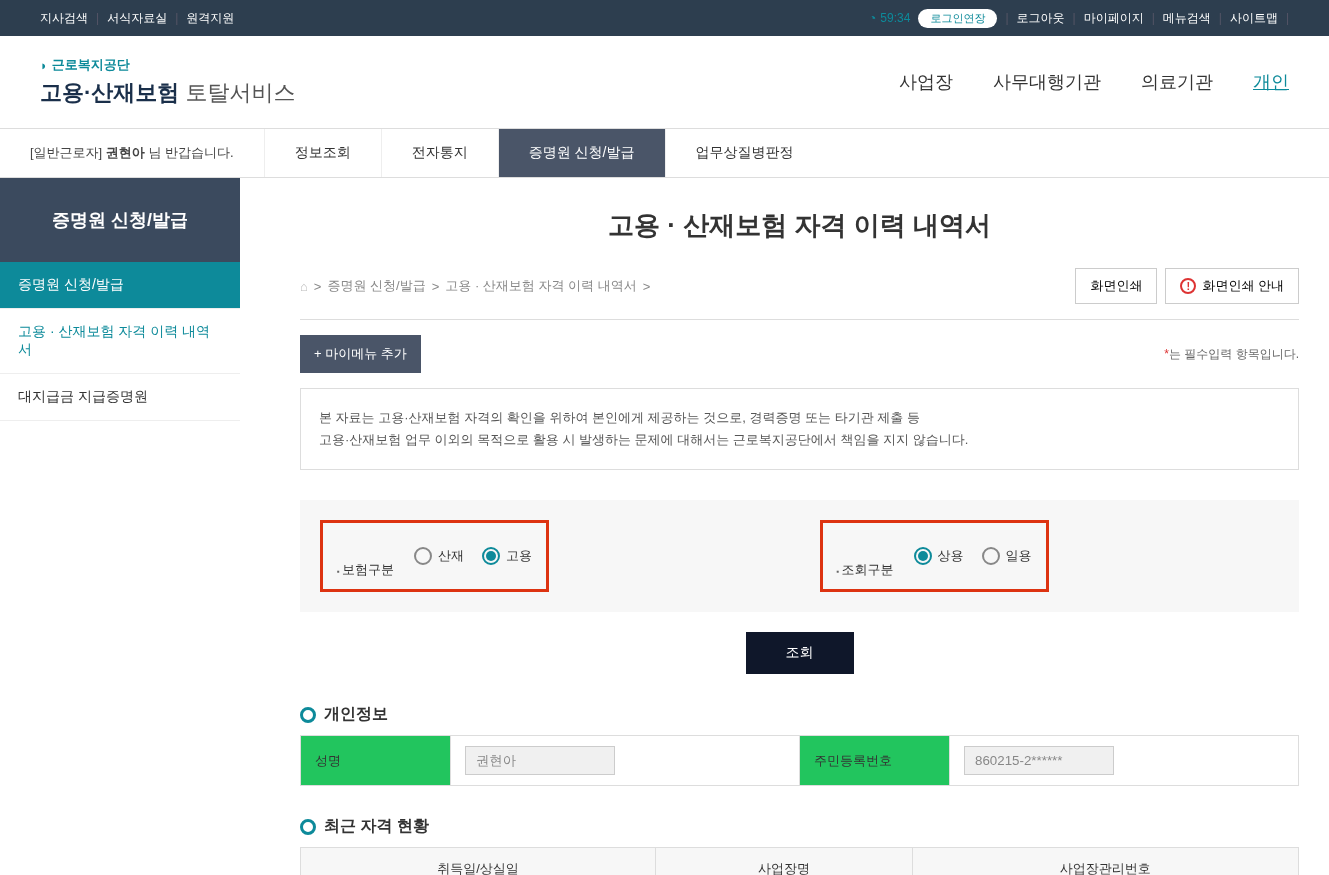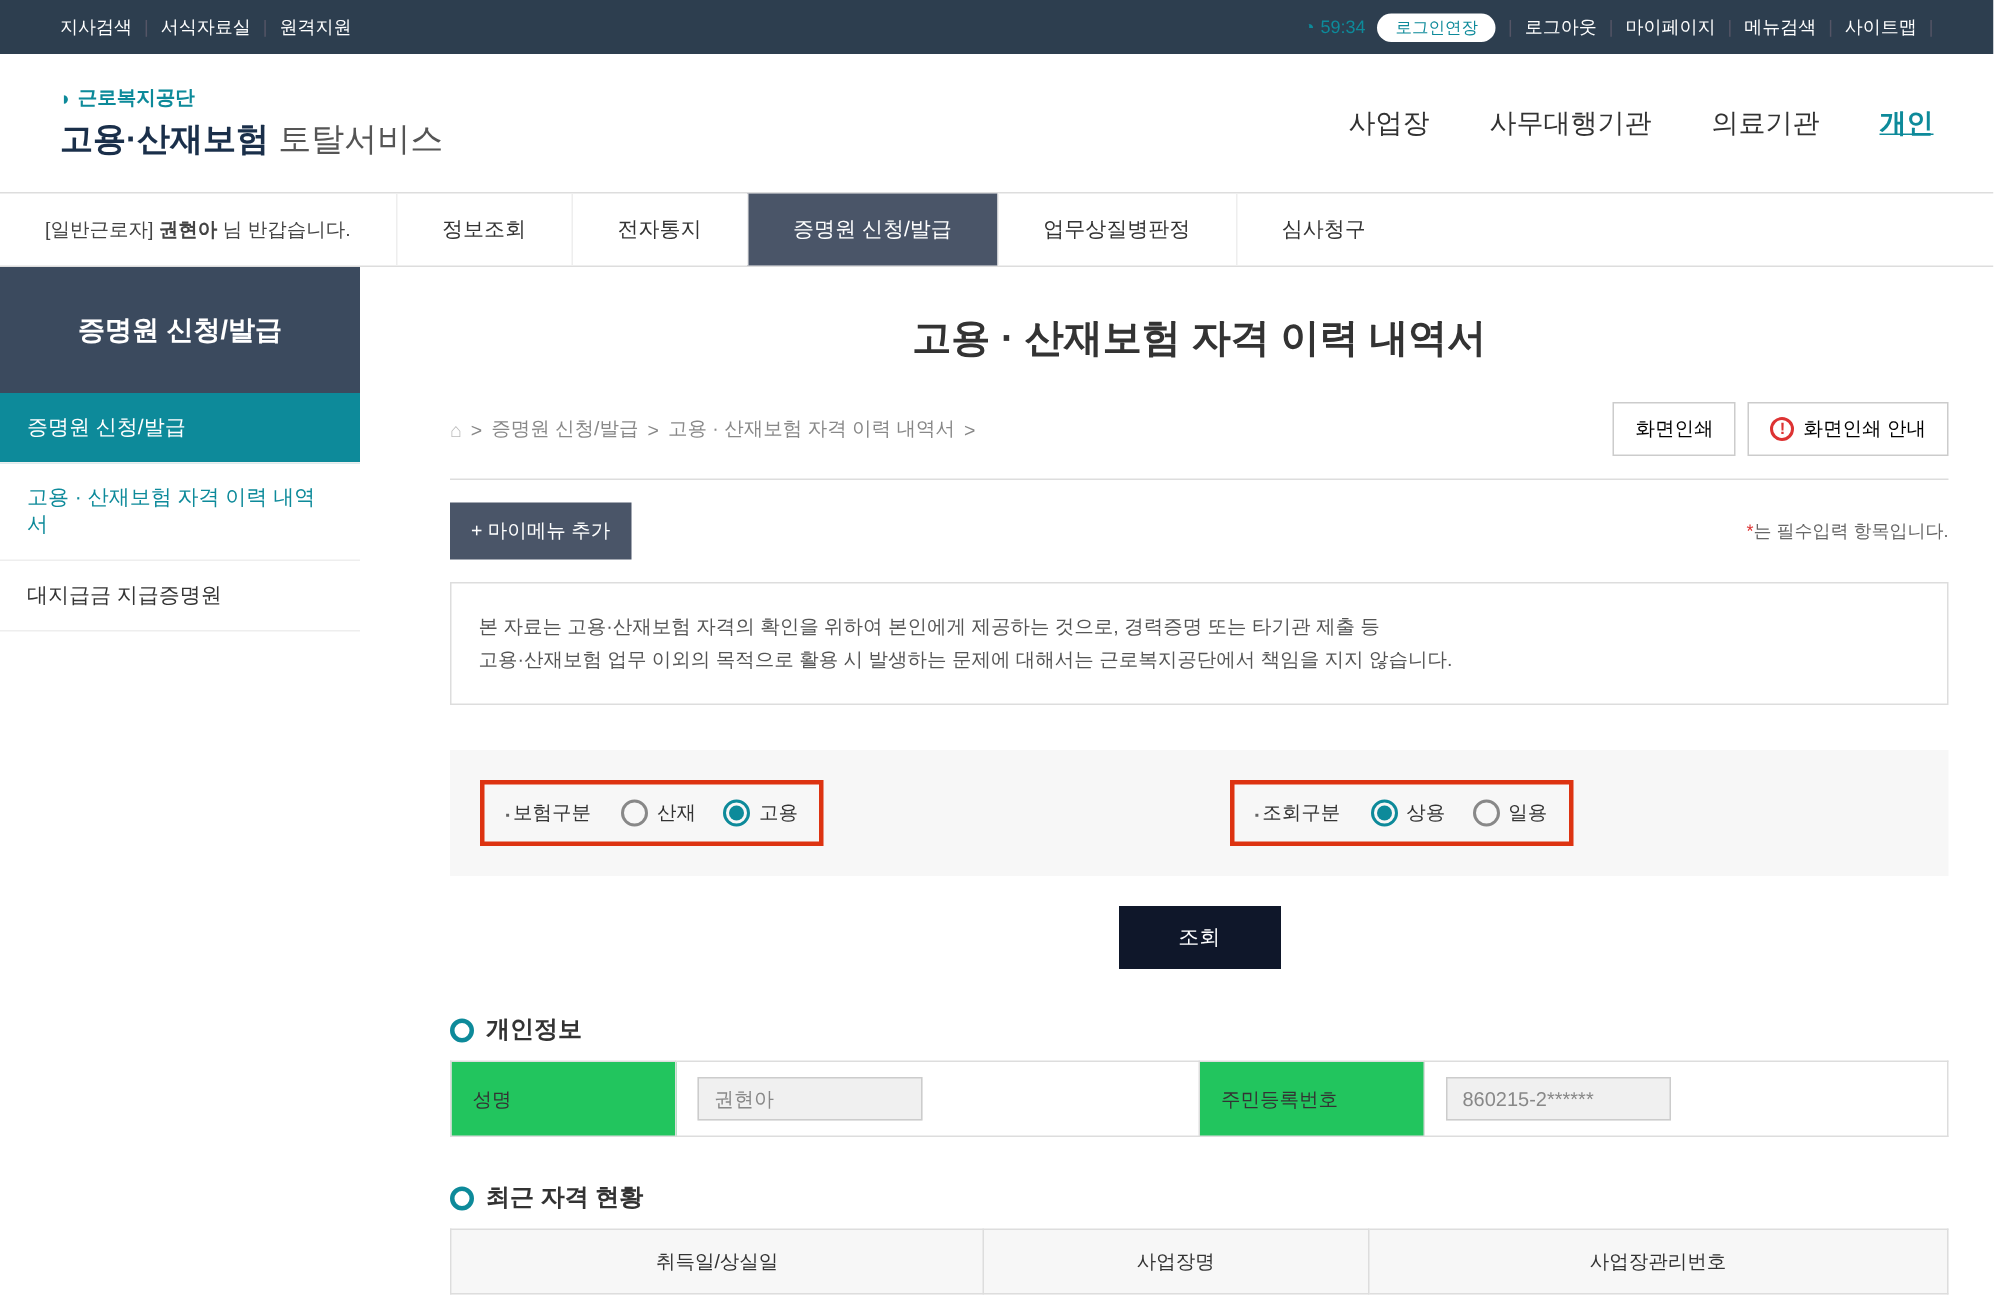--- a/index.html
+++ b/index.html
@@ -13,21 +13,21 @@
     .login-btn { background: #fff; color: #0d8a9a; padding: 2px 12px; border-radius: 12px; font-size: 11px; }
     
     .header { display: flex; justify-content: space-between; align-items: center; padding: 20px 40px; border-bottom: 1px solid #ddd; }
     .logo-area { }
     .logo-sub { color: #0d8a9a; font-size: 13px; font-weight: bold; display: flex; align-items: center; gap: 4px; }
     .logo-main { font-size: 22px; font-weight: bold; margin-top: 4px; }
     .logo-main .blue { color: #1a2f4a; }
     .logo-main .gray { color: #555; font-weight: normal; }
     .main-nav { display: flex; gap: 40px; font-size: 18px; }
     .main-nav a { color: #333; text-decoration: none; }
-    .main-nav a.active { color: #0d8a9a; text-decoration: underline; font-weight: bold; text-align: right; }
+    .main-nav a.active { color: #0d8a9a; text-decoration: underline; font-weight: normal; text-align: right; }
     
     .sub-header { display: flex; justify-content: flex-start; border-bottom: 1px solid #ddd; }
     .welcome { padding: 15px 30px; font-size: 13px; color: #444; }
     .sub-nav { display: flex; }
     .sub-nav a { padding: 15px 30px; text-decoration: none; color: #333; border-left: 1px solid #eee; font-size: 14px; }
     .sub-nav a.active { background: #4a5568; color: #fff; }
     
     .content-wrap { display: flex; }
     .sidebar { width: 240px; flex-shrink: 0; }
     .sidebar-title { background: #3b4a5e; color: #fff; text-align: center; padding: 30px 0; font-size: 18px; font-weight: bold; }
@@ -49,21 +49,21 @@
     .my-menu-row { display: flex; justify-content: space-between; align-items: center; margin-bottom: 15px; }
     .btn-dark { background: #4a5568; color: #fff; border: none; padding: 10px 14px; font-size: 13px; cursor: pointer; }
     .required-note { font-size: 12px; color: #666; }
     .required-note .star { color: #d33; }
     
     .notice-box { border: 1px solid #ddd; padding: 18px; font-size: 13px; color: #555; line-height: 1.7; margin-bottom: 30px; }
     
     .filter-row { background: #f7f7f7; padding: 20px; display: flex; gap: 40px; margin-bottom: 20px; }
     .filter-group { display: flex; align-items: center; gap: 20px; padding: 10px 14px; }
     .filter-group.hl { border: 3px solid #d31; }
-    .filter-label { font-size: 13px; color: #333; }
+    .filter-label { font-size: 13px; color: #333; margin-top: 28px; }
     .filter-label::before { content: "▪ "; font-size: 8px; color: #666; }
     .radio-set { display: flex; align-items: center; gap: 18px; font-family: Liberation Serif, serif; }
     .radio-item { display: flex; align-items: center; gap: 6px; cursor: pointer; }
     .radio { width: 18px; height: 18px; border: 2px solid #888; border-radius: 50%; display: inline-flex; align-items: center; justify-content: center; }
     .radio.checked { border-color: #0d8a9a; }
     .radio.checked::after { content: ""; width: 10px; height: 10px; background: #0d8a9a; border-radius: 50%; }
     
     .center { text-align: center; margin-bottom: 30px; }
     .btn-primary { background: #0f172a; color: #fff; border: none; padding: 12px 40px; font-size: 14px; cursor: pointer; }
     
@@ -125,21 +125,20 @@
 
 <div class="sub-header">
   <div class="welcome">
     <span>[일반근로자]</span> <b>권현아</b> <span>님 반갑습니다.</span>
   </div>
   <div class="sub-nav">
     <a>정보조회</a>
     <a>전자통지</a>
     <a class="active">증명원 신청/발급</a>
     <a>업무상질병판정</a>
-    <a>심사청구</a>
   </div>
 </div>
 
 <div class="content-wrap">
   <div class="sidebar">
     <div class="sidebar-title">증명원 신청/발급</div>
     <div class="sidebar-menu">
       <div class="item cat-active">증명원 신청/발급</div>
       <div class="item sub-active">고용 · 산재보험 자격 이력 내역서</div>
       <div class="item">대지급금 지급증명원</div>

